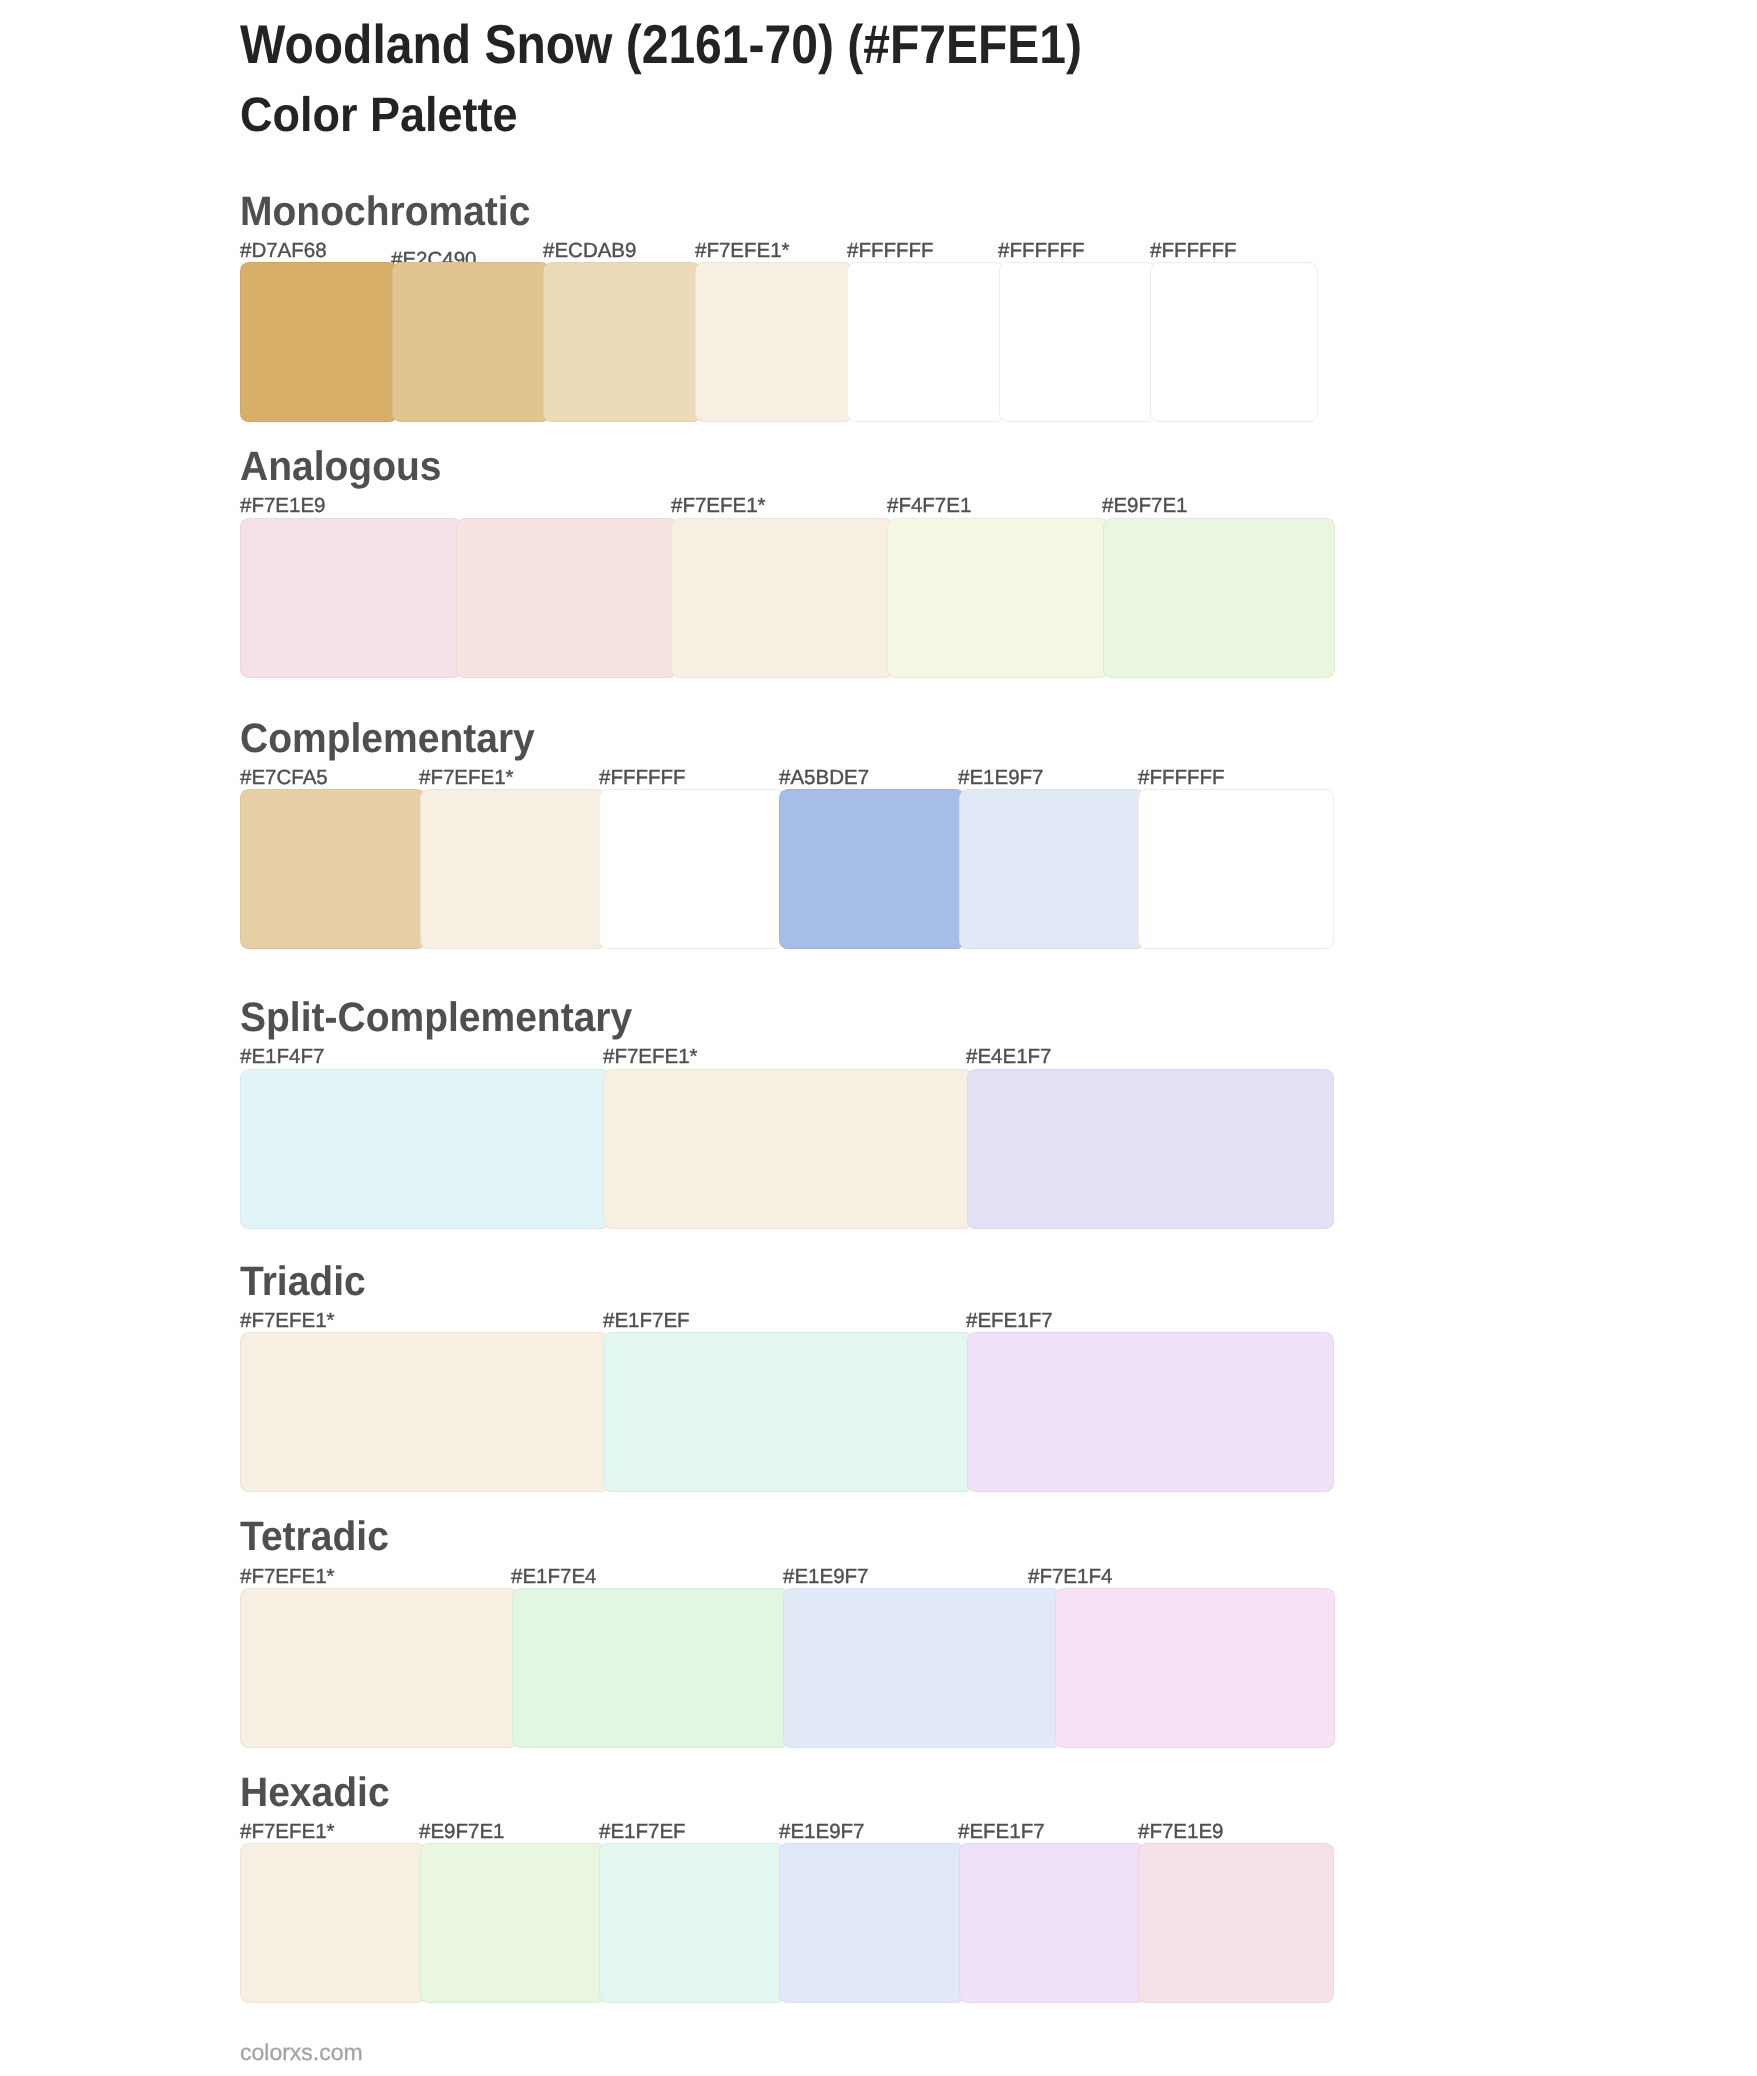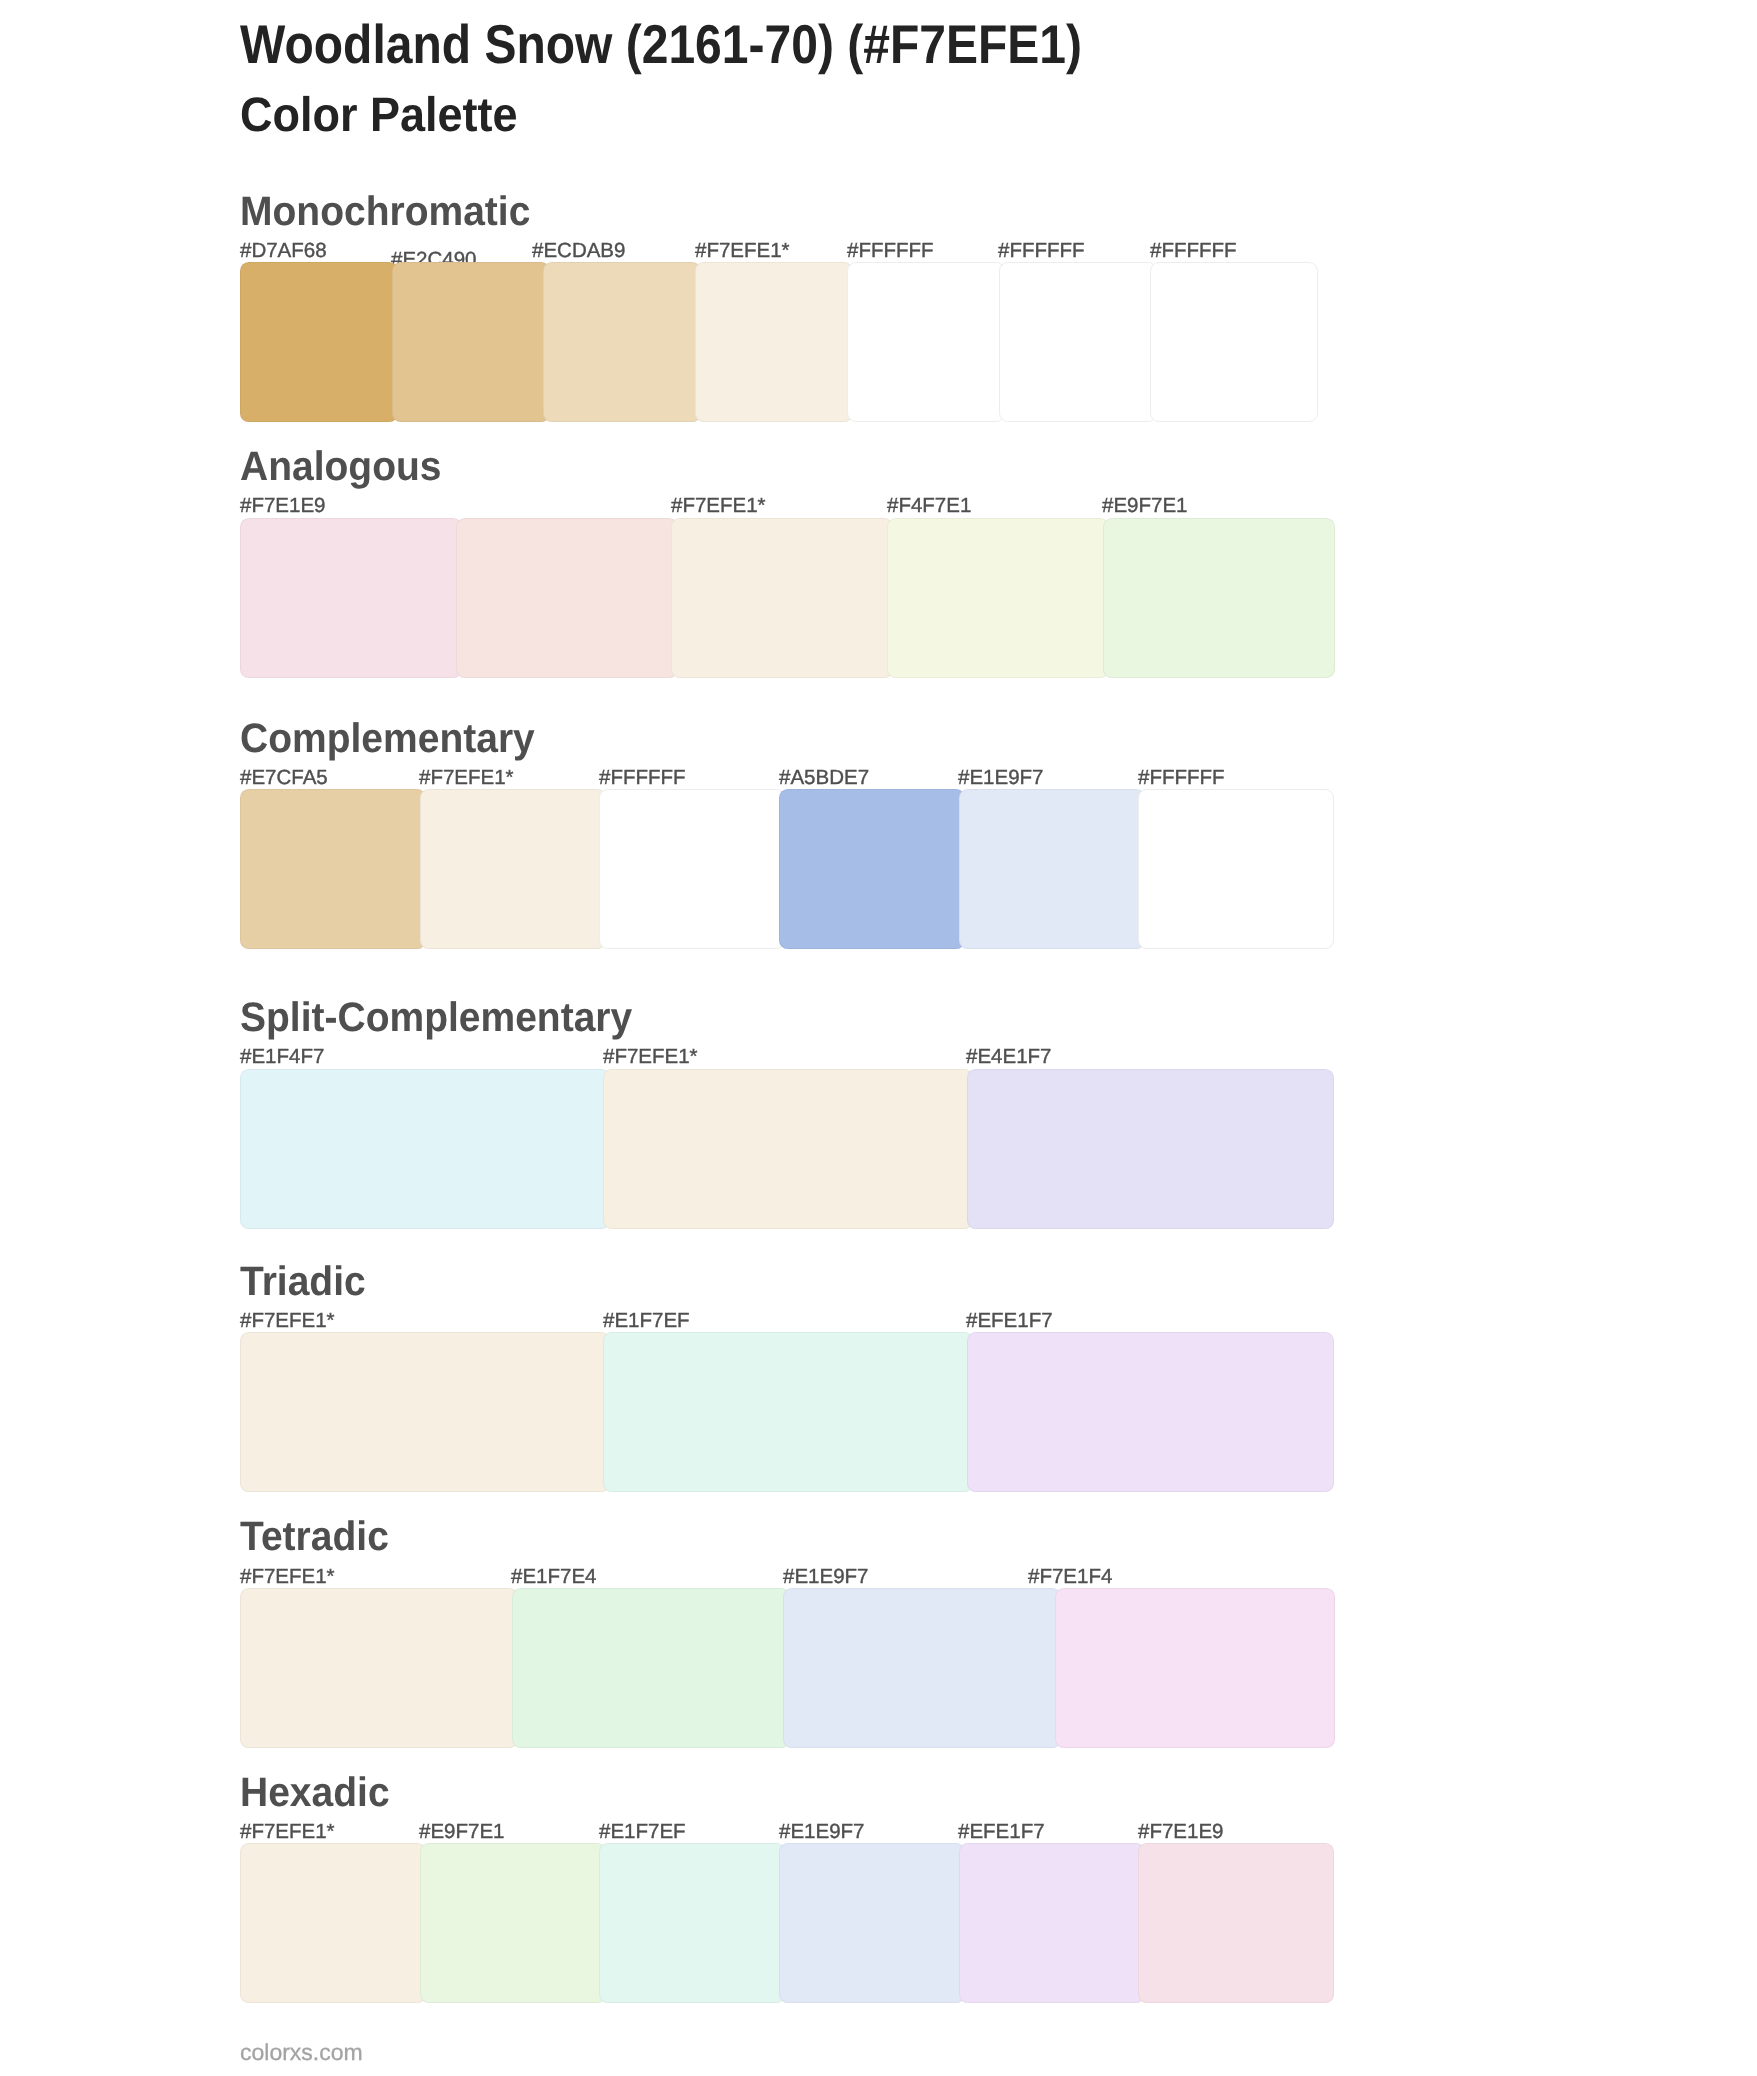--- a/index.html
+++ b/index.html
@@ -62,21 +62,21 @@
 
   <h1 id="page-title">Woodland Snow (2161-70) (#F7EFE1)</h1>
 
   <h2 id="page-subtitle">Color Palette</h2>
 
   <div id="sections">
     <div class="palette-section">
       <h3 class="section-heading" style="top: 191px;">Monochromatic</h3>
       <div class="swatch-label" style="left: 240px; top: 243px;">#D7AF68</div>
       <div class="swatch-label" style="left: 391px; top: 252px;">#E2C490</div>
-      <div class="swatch-label" style="left: 532px; top: 243px;">#ECDAB9</div>
+      <div class="swatch-label" style="left: 543px; top: 243px;">#ECDAB9</div>
       <div class="swatch-label" style="left: 695px; top: 243px;">#F7EFE1*</div>
       <div class="swatch-label" style="left: 847px; top: 243px;">#FFFFFF</div>
       <div class="swatch-label" style="left: 998px; top: 243px;">#FFFFFF</div>
       <div class="swatch-label" style="left: 1150px; top: 243px;">#FFFFFF</div>
       <div class="swatch-row" style="top: 262px;">
         <div class="color-swatch" title="#D7AF68" style="left: 0px; width: 158px; z-index: 1; background: rgb(215, 175, 104);"></div>
         <div class="color-swatch" title="#E2C490" style="left: 152px; width: 158px; z-index: 2; background: rgb(226, 196, 144);"></div>
         <div class="color-swatch" title="#ECDAB9" style="left: 303px; width: 158px; z-index: 3; background: rgb(236, 218, 185);"></div>
         <div class="color-swatch" title="#F7EFE1*" style="left: 455px; width: 158px; z-index: 4; background: rgb(247, 239, 225);"></div>
         <div class="color-swatch is-white" title="#FFFFFF" style="left: 607px; width: 158px; z-index: 5; background: rgb(255, 255, 255);"></div>

